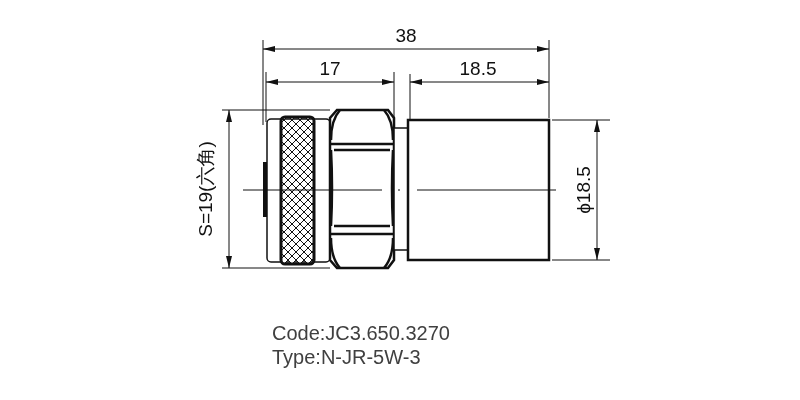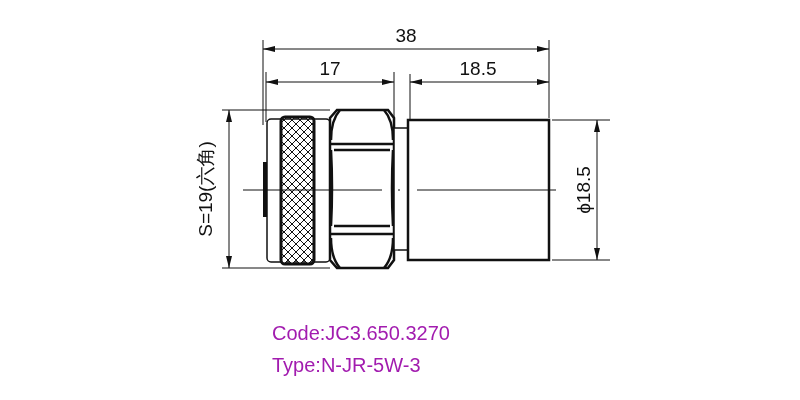--- a/index.html
+++ b/index.html
@@ -1,20 +1,20 @@
 <!DOCTYPE html>
 <html><head>
 <meta charset="utf-8">
 <style>
   html, body { margin:0; padding:0; background:#ffffff; }
   body { width:800px; height:400px; position:relative; overflow:hidden;
          font-family:"Liberation Sans", sans-serif; }
   #drawing { position:absolute; left:0; top:0; }
   .dim-text { font-family:"Liberation Sans", sans-serif; font-size:19px; fill:#111; }
-  .caption { position:absolute; left:272px; font-size:20px; color:#a21caf;
+  .caption { position:absolute; left:272px; font-size:20px; color:#404040;
              font-family:"Liberation Sans", sans-serif; line-height:24px; }
 </style>
 </head>
 <body>
 
 <svg id="drawing" width="800" height="400" viewBox="0 0 800 400" xmlns="http://www.w3.org/2000/svg">
   <defs>
     <marker id="arr" markerWidth="12" markerHeight="8" refX="12" refY="4" orient="auto-start-reverse" markerUnits="userSpaceOnUse">
       <path d="M0,1 L12,4 L0,7 Z" fill="#111"></path>
     </marker>
@@ -77,13 +77,13 @@
   </g>
 
   <g stroke="#111" stroke-width="1">
     <line x1="243" y1="190" x2="382" y2="190"></line>
     <line x1="398" y1="190" x2="400" y2="190"></line>
     <line x1="417" y1="190" x2="556" y2="190"></line>
   </g>
 </svg>
 
 <div class="caption" style="top:321px;">Code:JC3.650.3270</div>
-<div class="caption" style="top:353px;">Type:N-JR-5W-3</div>
+<div class="caption" style="top:345px;">Type:N-JR-5W-3</div>
 
 </body></html>

